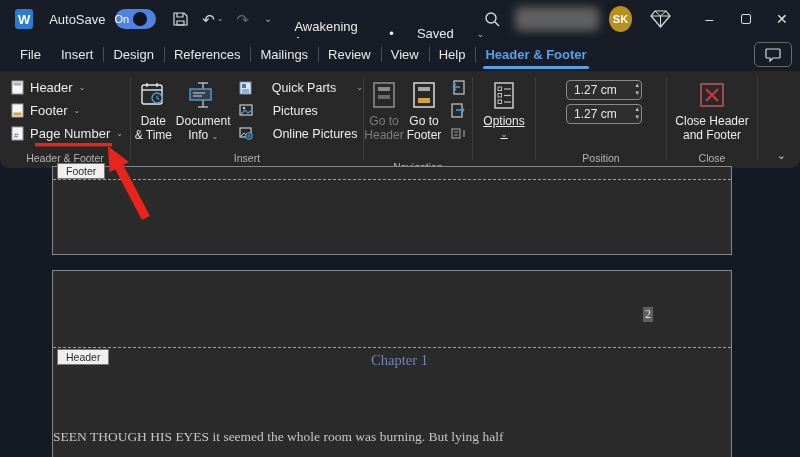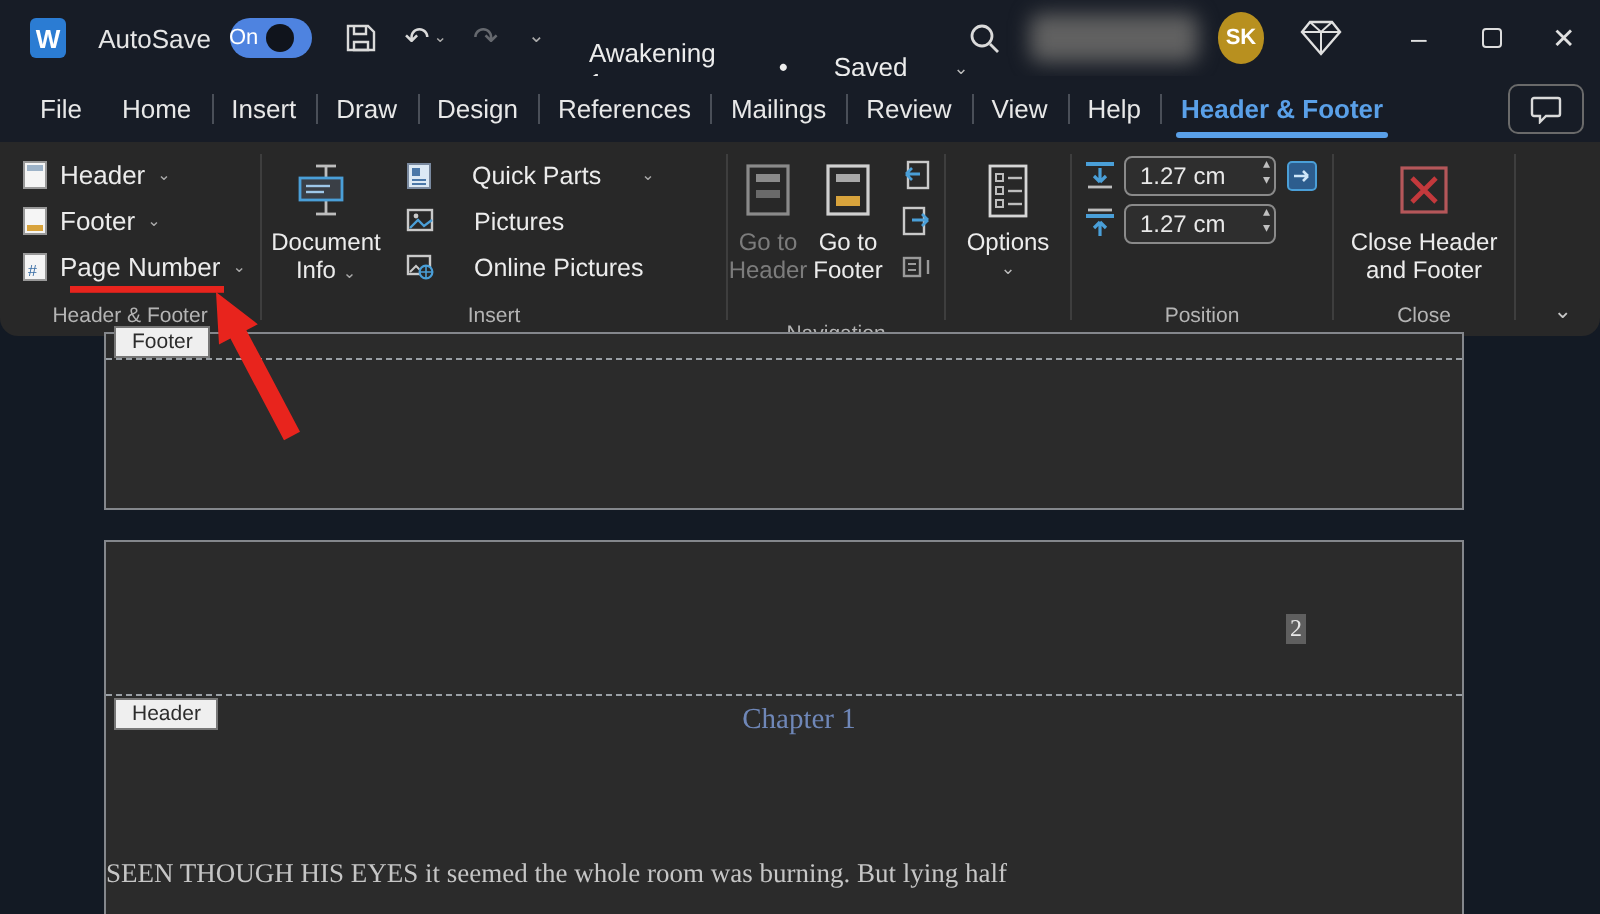--- a/index.html
+++ b/index.html
@@ -71,24 +71,24 @@
   .small-col { display:flex; flex-direction:column; margin-left:4px; }
   .sm-row { display:flex; align-items:center; gap:20px; height:23px; padding-left:4px;
             font-size:12.5px; color:#ececec; cursor:pointer; white-space:nowrap; }
   .sm-row .chev { font-size:8px; color:#a8a8a8; }
   .g-nav { width:108px;gap:16px; }
   .btn-goto { width:40px; }
   .btn-goto.disabled { color:#7c7c7c; cursor:default; }
   .nav-mini { display:flex; flex-direction:column; margin-left:4px; }
   .mini-btn { height:23px; width:20px; display:flex; align-items:center; justify-content:center; cursor:pointer; }
   .g-options { width:62px; }
-  .btn-options { width:56px; margin-left:3px; }
+  .btn-options { width:56px; margin-left:3px;text-decoration:underline; }
   .btn-options .chev { font-size:9px; color:#bbb; margin-top:1px; }
   .g-pos { width:130px; }
-  .pos-row { display:flex; align-items:center; gap:4px; height:24px; padding-left:6px; }
+  .pos-row { display:flex; align-items:center; gap:4px; height:24px; padding-left:6px;flex-direction:column; }
   .pos-input-wrap { position:relative; }
   .pos-input { width:76px; height:20px; background:#2e2e2e; border:1px solid #8a8a8a;
                border-radius:4px; color:#e8e8e8; font-size:12px; padding:0 16px 0 7px;
                font-family:"Liberation Sans", sans-serif; }
   .spin { position:absolute; right:3px; top:1px; display:flex; flex-direction:column;
           line-height:8px; font-size:7px; color:#c0c0c0; cursor:pointer; }
   .align-tab-btn { width:18px; height:18px; display:flex; align-items:center; justify-content:center; cursor:pointer; }
   .g-close { width:90px; }
   .btn-close-hf { width:84px; margin-left:3px; }
   .collapse-chev { position:absolute; right:14px; bottom:6px; color:#c8c8c8; font-size:11px; cursor:pointer; }
@@ -171,23 +171,21 @@
     </span>
     <div class="win-btn">–</div>
     <div class="win-btn">
         <span class="maxi-box"></span>
       </div>
     <div class="win-btn">✕</div>
   </div>
 
   <div class="tabrow">
     <div class="tab">File</div>
-    <div class="tab">Home</div>
     <div class="tab">Insert</div>
-    <div class="tab">Draw</div>
     <div class="tab">Design</div>
     <div class="tab">References</div>
     <div class="tab">Mailings</div>
     <div class="tab">Review</div>
     <div class="tab">View</div>
     <div class="tab">Help</div>
     <div class="tab active">Header &amp; Footer</div>
     <div class="tab-right">
       <div class="comment-btn">
         <svg class="ic" width="16" height="14" viewBox="0 0 16 14">
@@ -224,20 +222,34 @@
           </svg>
         <span>Page Number</span>
         <span class="chev">⌄</span>
       </div>
       <div class="glabel">Header &amp; Footer</div>
     </div>
     <div class="gdivider"></div>
 
     <div class="rgroup g-insert">
       <div class="content">
+        <div class="bigbtn btn-datetime">
+          <span class="bicon">
+            <svg class="ic" width="28" height="28" viewBox="0 0 28 28">
+                <rect x="3" y="4" width="20" height="19" rx="2" fill="none" stroke="#e6e6e6" stroke-width="1.4"></rect>
+                <line x1="3" y1="9" x2="23" y2="9" stroke="#e6e6e6" stroke-width="1.4"></line>
+                <line x1="8" y1="2" x2="8" y2="6" stroke="#e6e6e6" stroke-width="1.4"></line>
+                <line x1="18" y1="2" x2="18" y2="6" stroke="#e6e6e6" stroke-width="1.4"></line>
+                <circle cx="18" cy="17" r="5" fill="#282828" stroke="#4a9fd8" stroke-width="1.4"></circle>
+                <path d="M18 14.5V17l2 1.5" fill="none" stroke="#4a9fd8" stroke-width="1.2"></path>
+              </svg>
+          </span>
+          <span class="bline">Date</span>
+          <span class="bline">&amp; Time</span>
+        </div>
         <div class="bigbtn btn-docinfo">
           <span class="bicon">
             <svg class="ic" width="34" height="26" viewBox="0 0 34 26">
                 <line x1="17" y1="1" x2="17" y2="25" stroke="#bdbdbd" stroke-width="1.4"></line>
                 <line x1="12" y1="1" x2="22" y2="1" stroke="#bdbdbd" stroke-width="1.4"></line>
                 <line x1="12" y1="25" x2="22" y2="25" stroke="#bdbdbd" stroke-width="1.4"></line>
                 <rect x="4" y="7" width="21" height="11" fill="#3a3f46" stroke="#4a9fd8" stroke-width="1.4"></rect>
                 <line x1="7" y1="11" x2="19" y2="11" stroke="#9ec7e8" stroke-width="1.2"></line>
                 <line x1="7" y1="14" x2="16" y2="14" stroke="#9ec7e8" stroke-width="1.2"></line>
               </svg>

